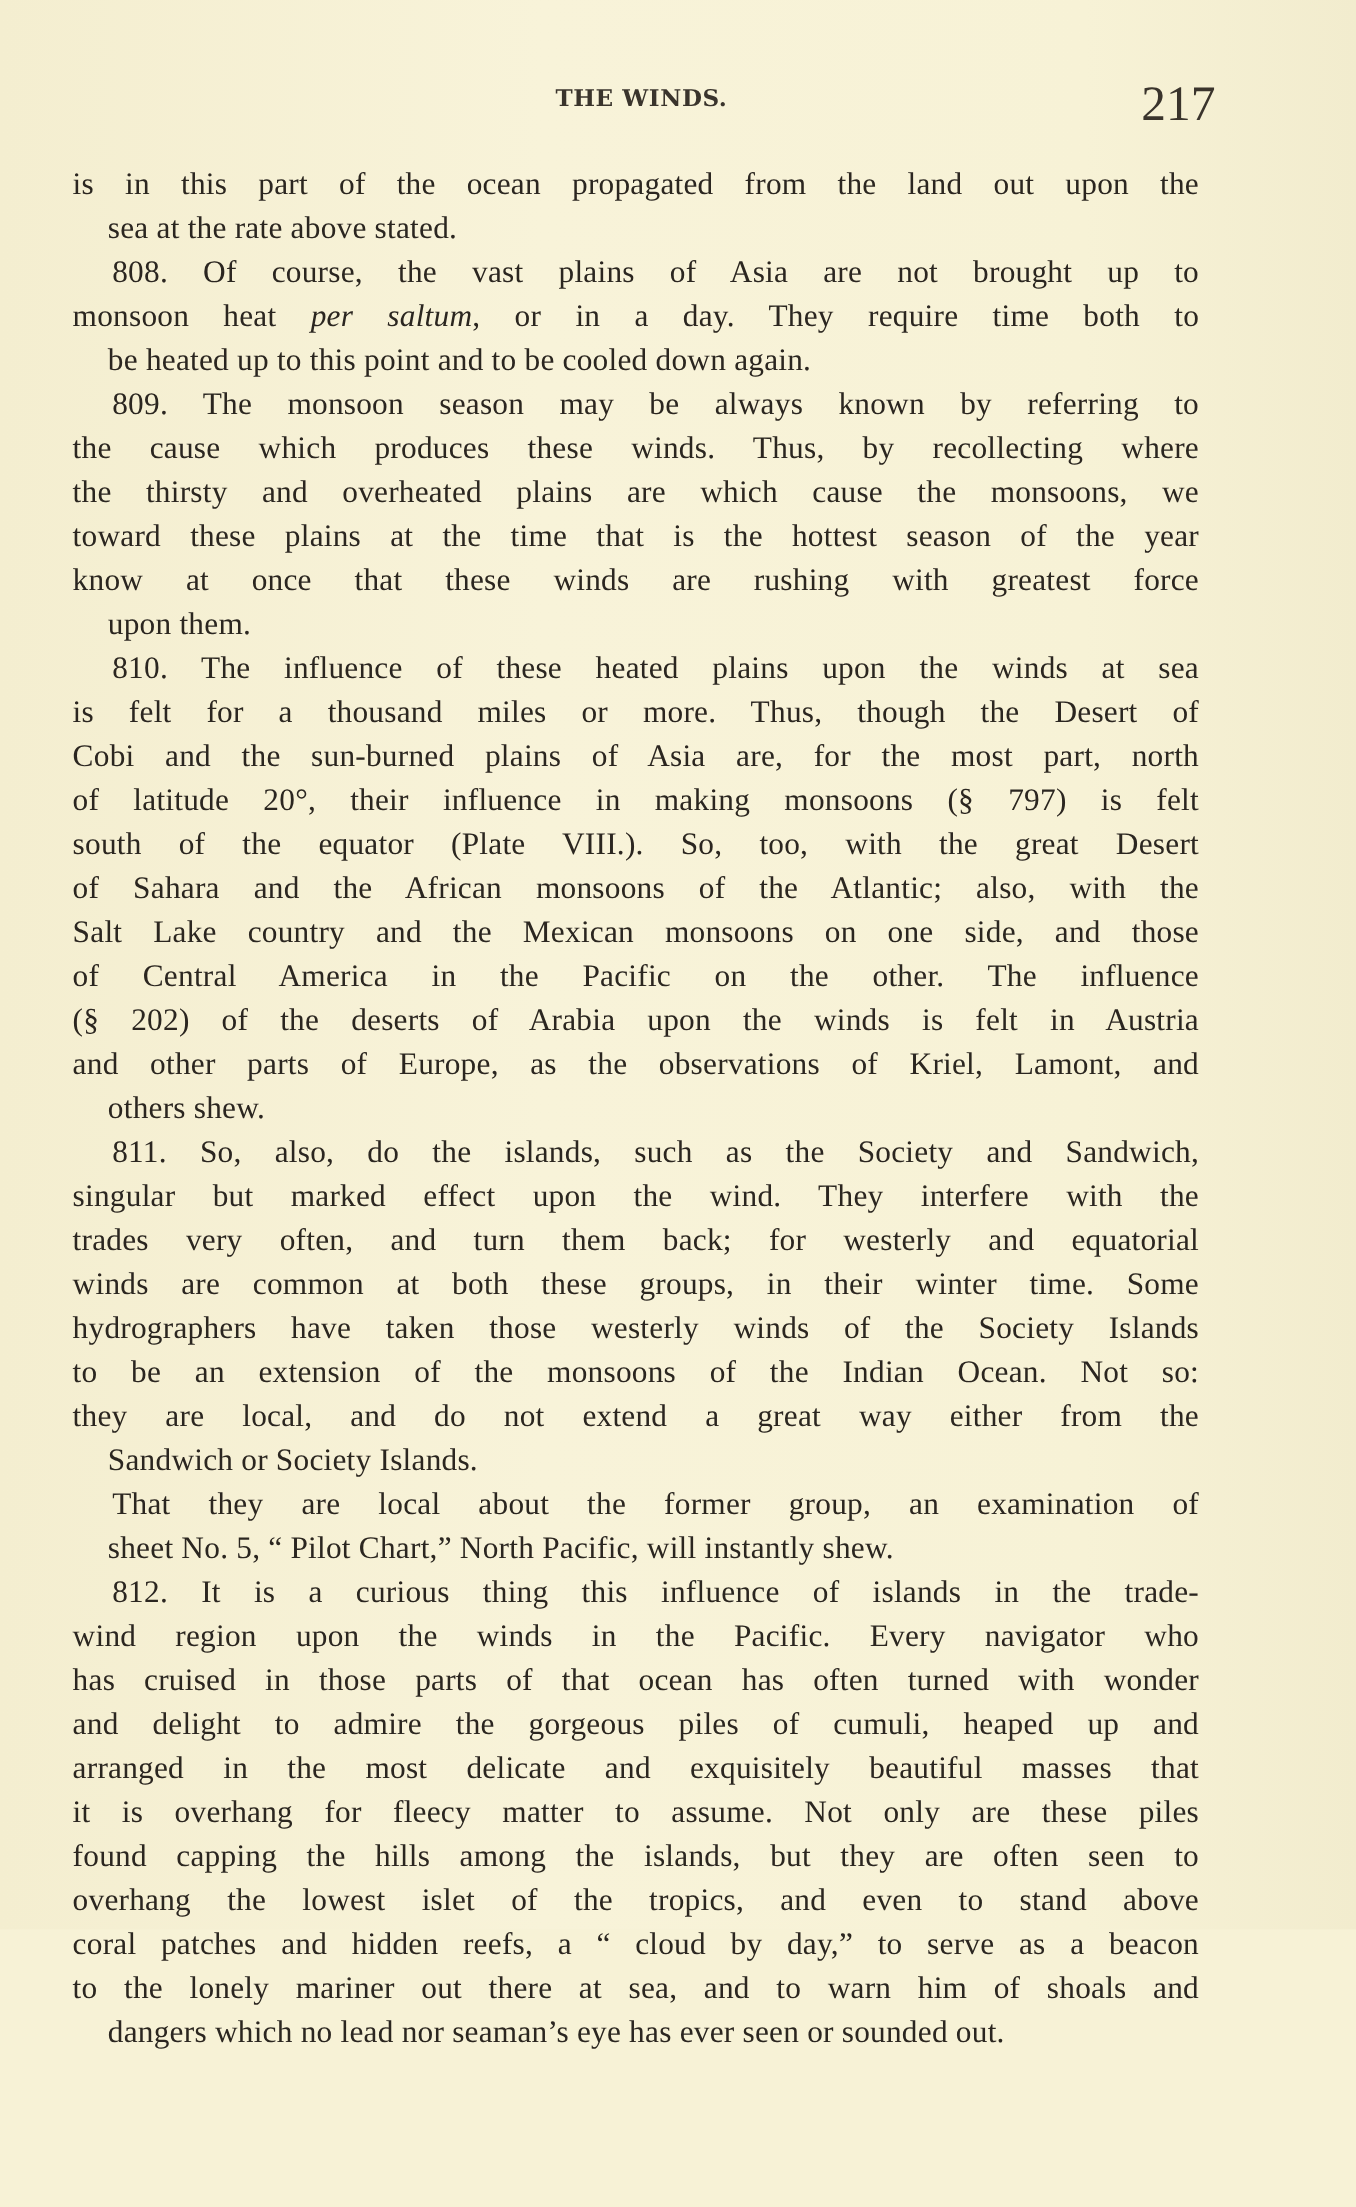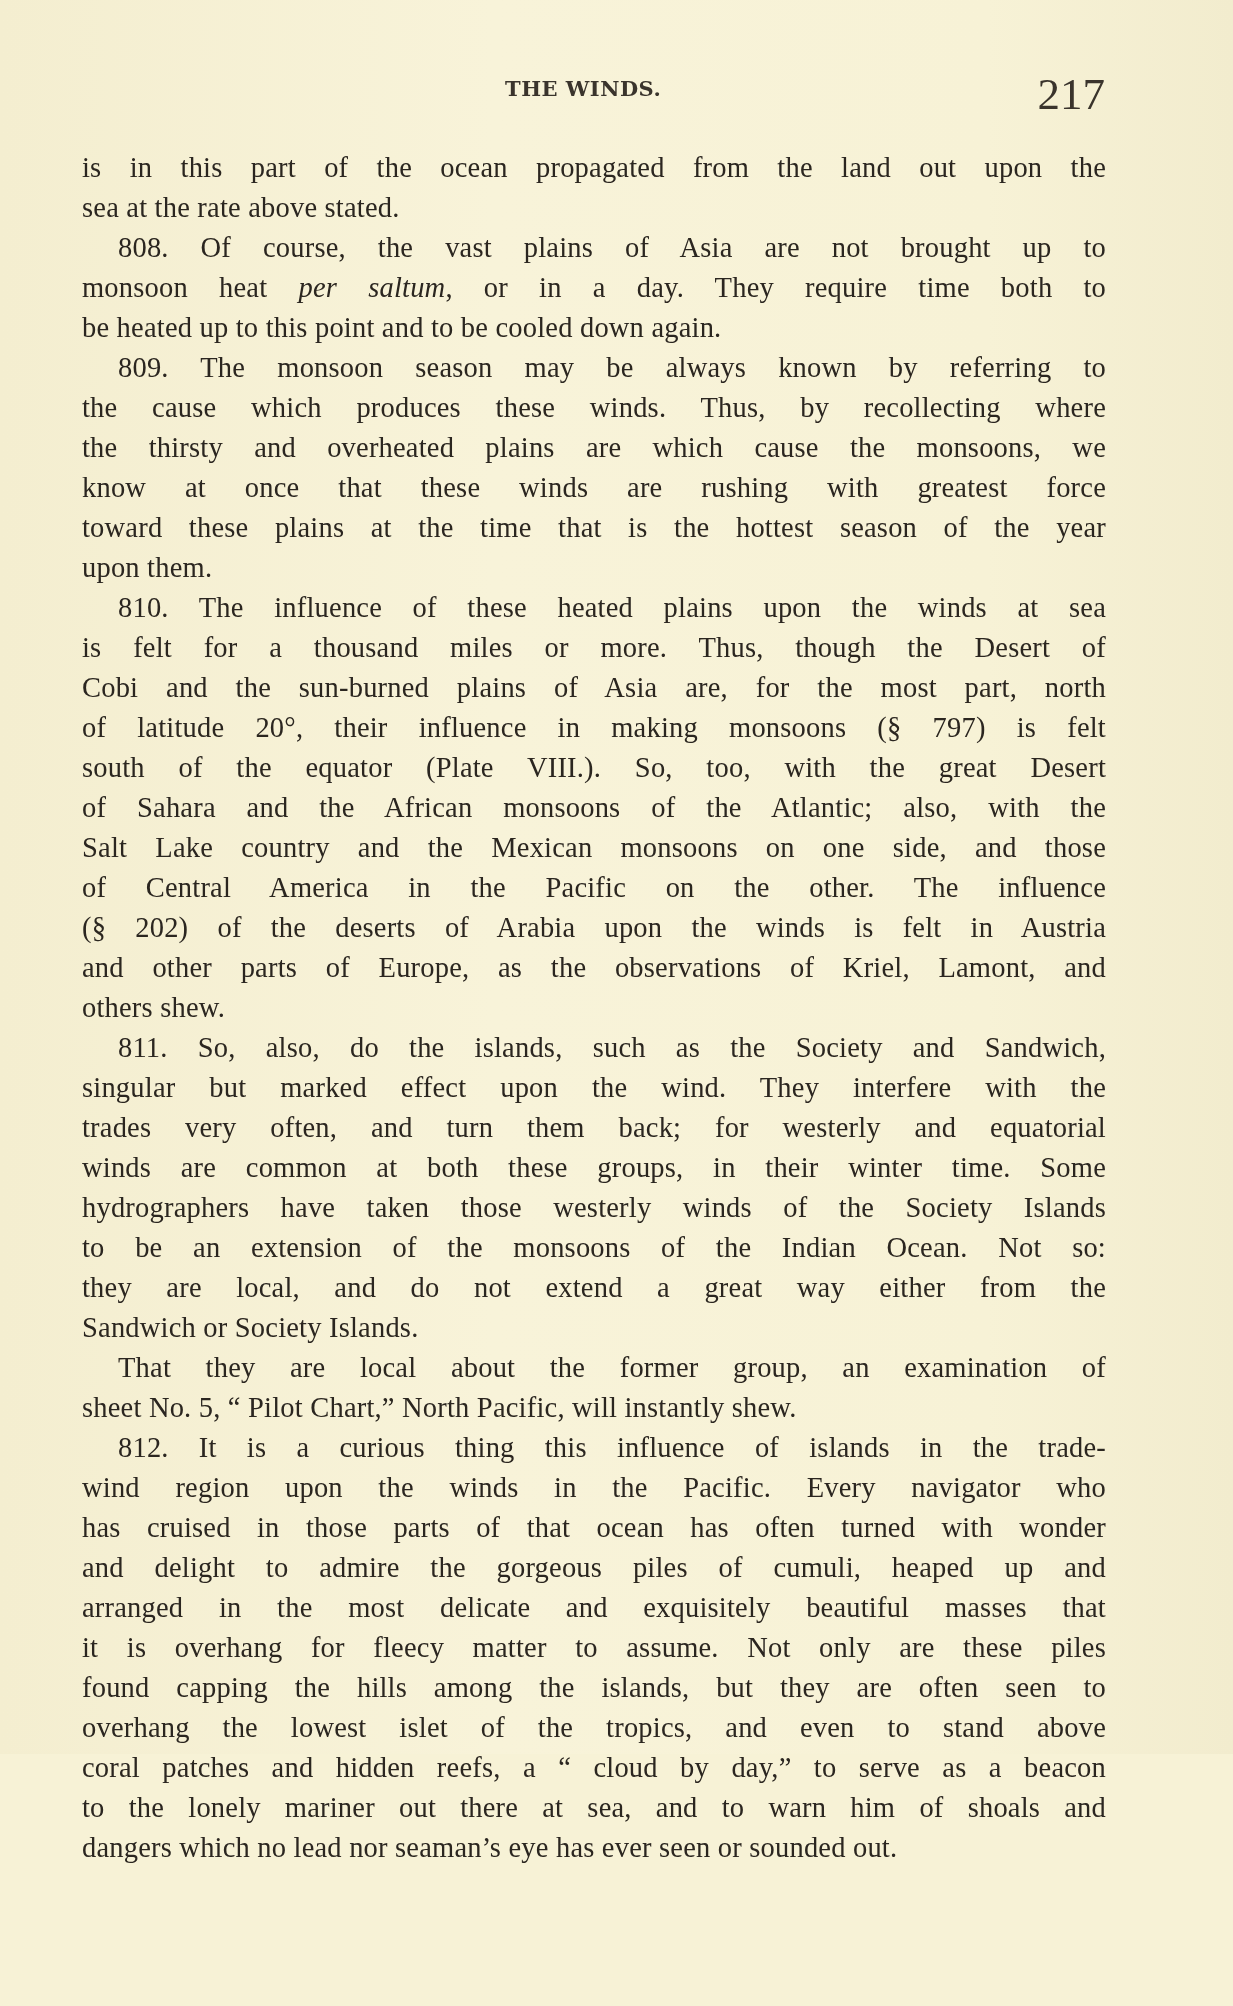--- a/index.html
+++ b/index.html
@@ -42,35 +42,36 @@
       position: absolute;
       right: 0;
       top: 0;
       font-family: "Liberation Serif", serif;
       font-size: 45px;
       color: #3a342c;
     }
     .body-text {
       position: absolute;
       top: 148px;
-      left: 82px;
+      left: 66px;
       width: 1024px;
     }
     .line {
       height: 40px;
       line-height: 40px;
       font-family: "Liberation Serif", serif;
       font-size: 28.5px;
       white-space: nowrap;
       text-align: justify;
       text-align-last: justify;
       letter-spacing: 0.2px;
     }
     .line.last {
       text-align-last: left;
+      margin-left: 32px;
     }
     .line.indent {
       padding-left: 36px;
     }
     .line em {
     }
   </style>
 </head>
 <body>
 
@@ -87,22 +88,22 @@
       </div>
       <div>
         <div class="line indent">808. Of course, the vast plains of Asia are not brought up to</div>
         <div class="line">monsoon heat <em>per saltum</em>, or in a day. They require time both to</div>
         <div class="line last">be heated up to this point and to be cooled down again.</div>
       </div>
       <div>
         <div class="line indent">809. The monsoon season may be always known by referring to</div>
         <div class="line">the cause which produces these winds. Thus, by recollecting where</div>
         <div class="line">the thirsty and overheated plains are which cause the monsoons, we</div>
+        <div class="line">toward these plains at the time that is the hottest season of the year</div>
         <div class="line">know at once that these winds are rushing with greatest force</div>
-        <div class="line">toward these plains at the time that is the hottest season of the year</div>
         <div class="line last">upon them.</div>
       </div>
       <div>
         <div class="line indent">810. The influence of these heated plains upon the winds at sea</div>
         <div class="line">is felt for a thousand miles or more. Thus, though the Desert of</div>
         <div class="line">Cobi and the sun-burned plains of Asia are, for the most part, north</div>
         <div class="line">of latitude 20°, their influence in making monsoons (§ 797) is felt</div>
         <div class="line">south of the equator (Plate VIII.). So, too, with the great Desert</div>
         <div class="line">of Sahara and the African monsoons of the Atlantic; also, with the</div>
         <div class="line">Salt Lake country and the Mexican monsoons on one side, and those</div>

